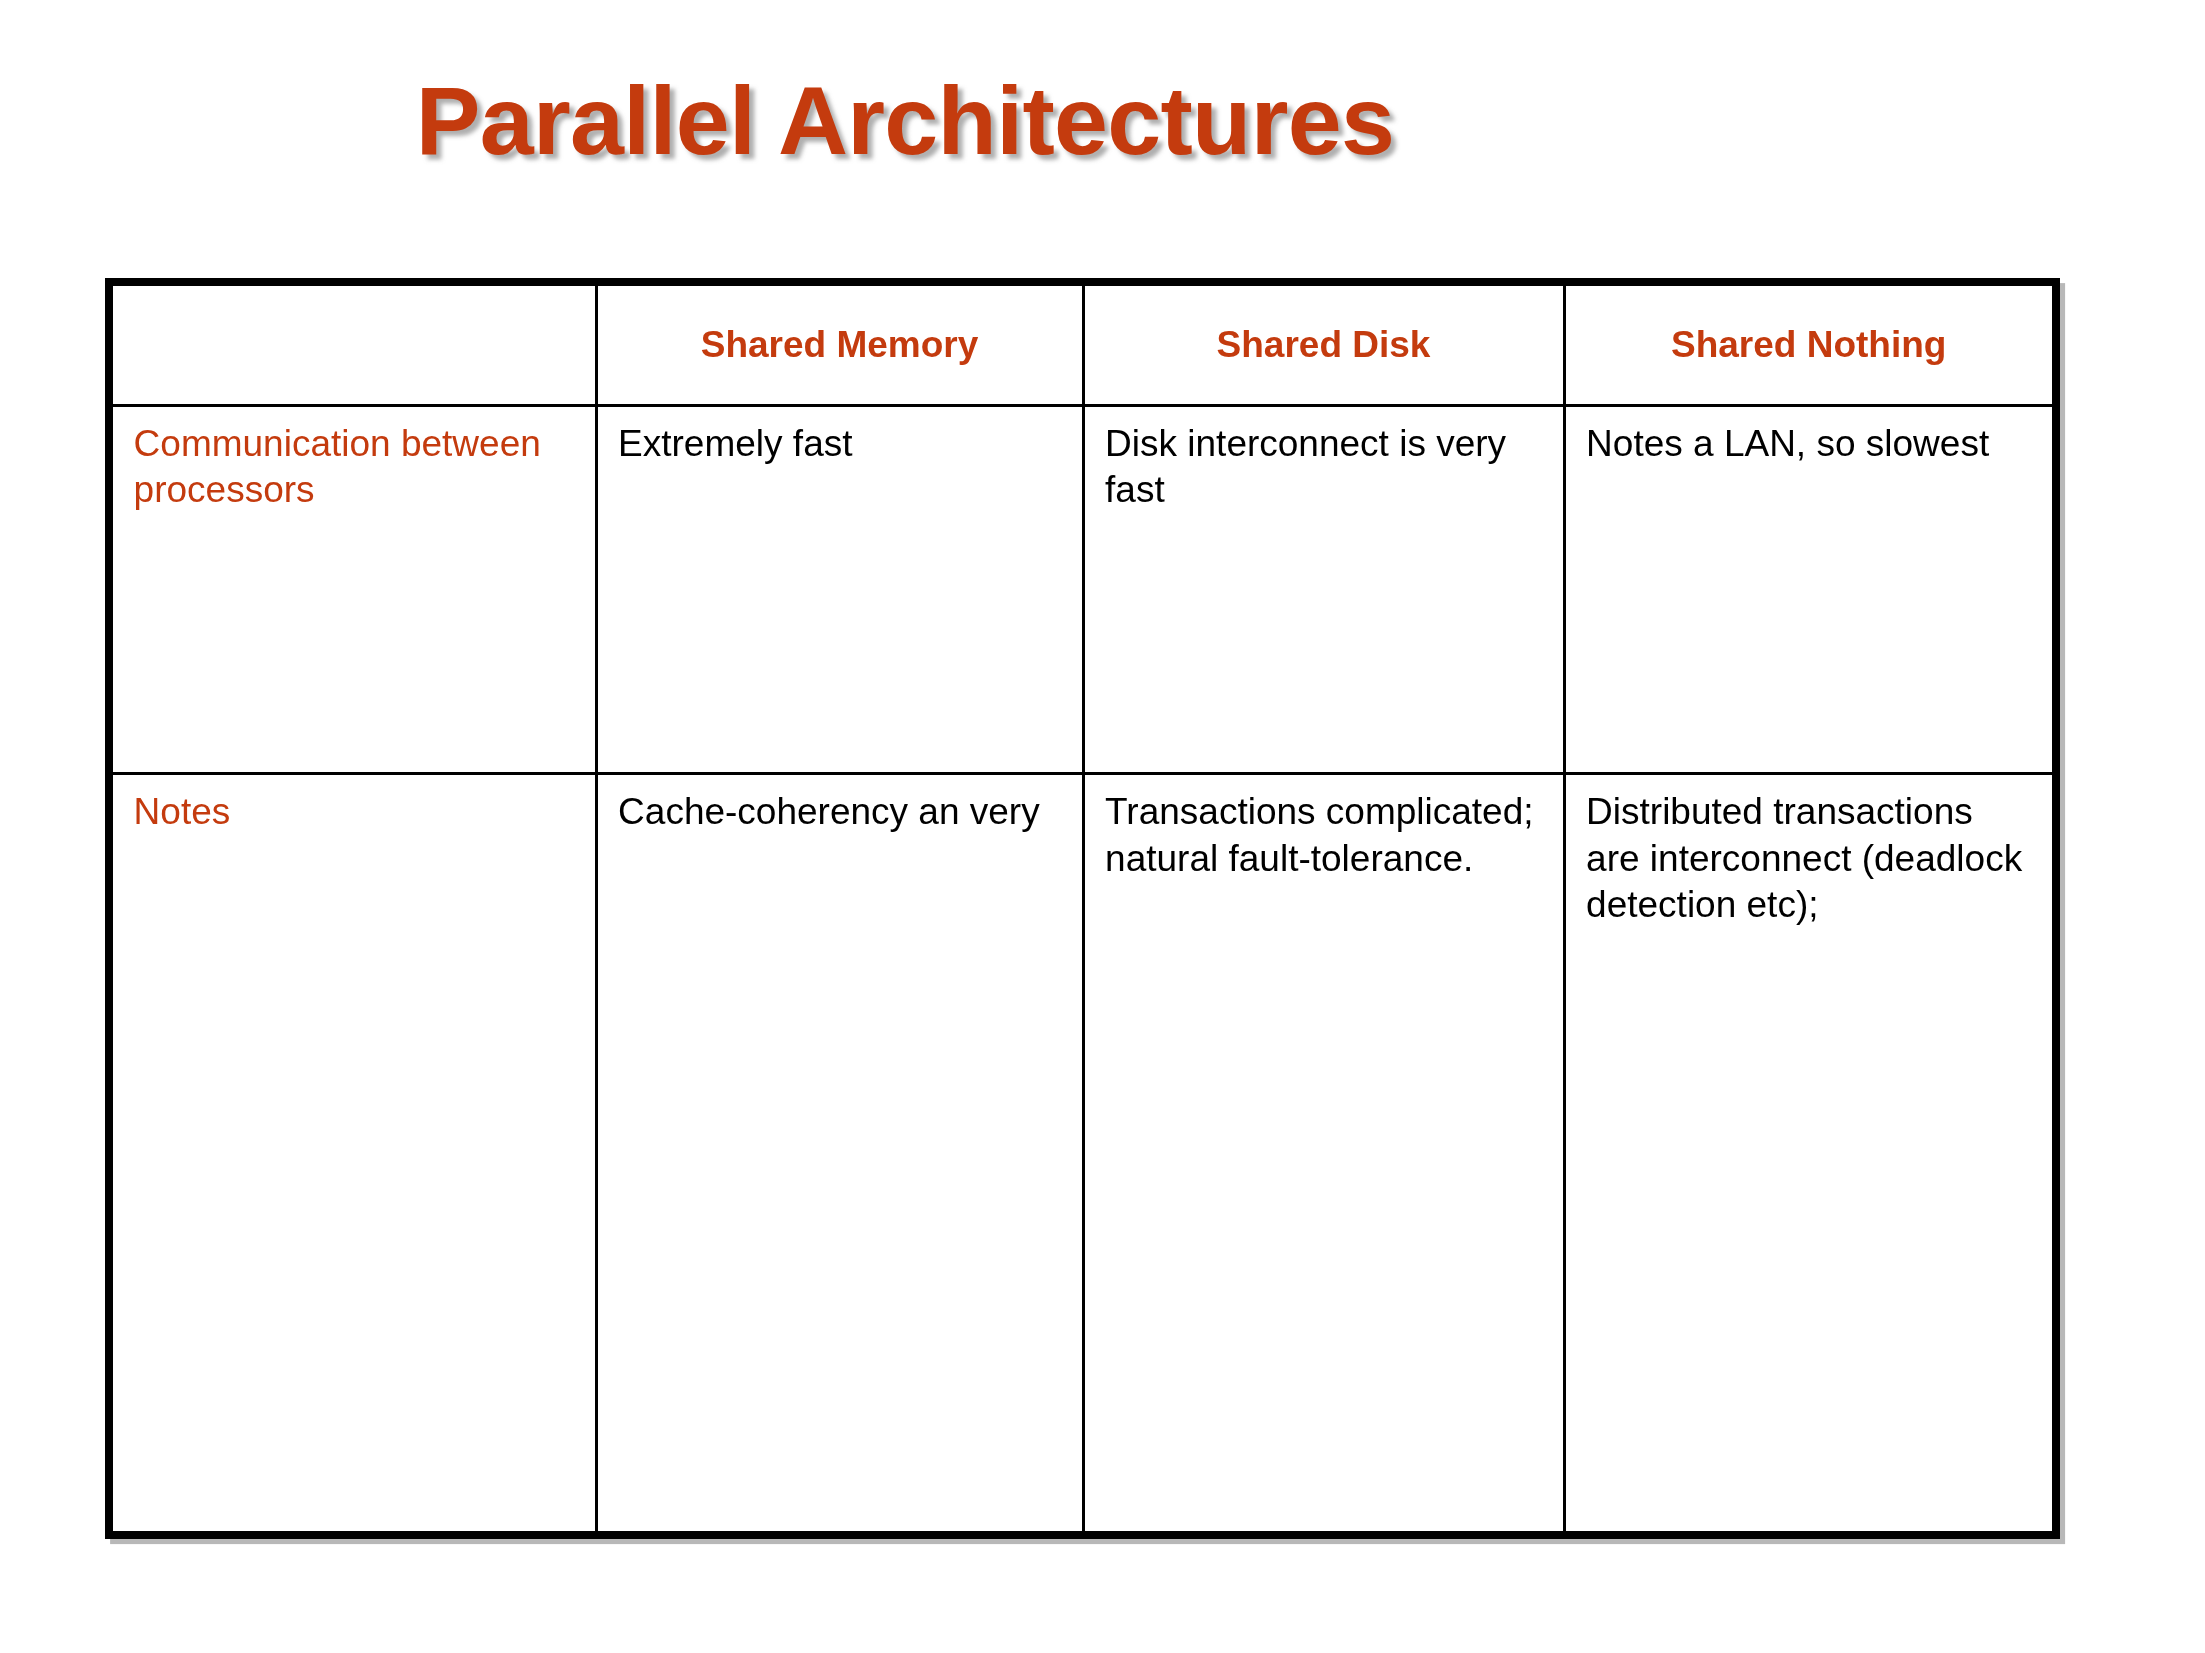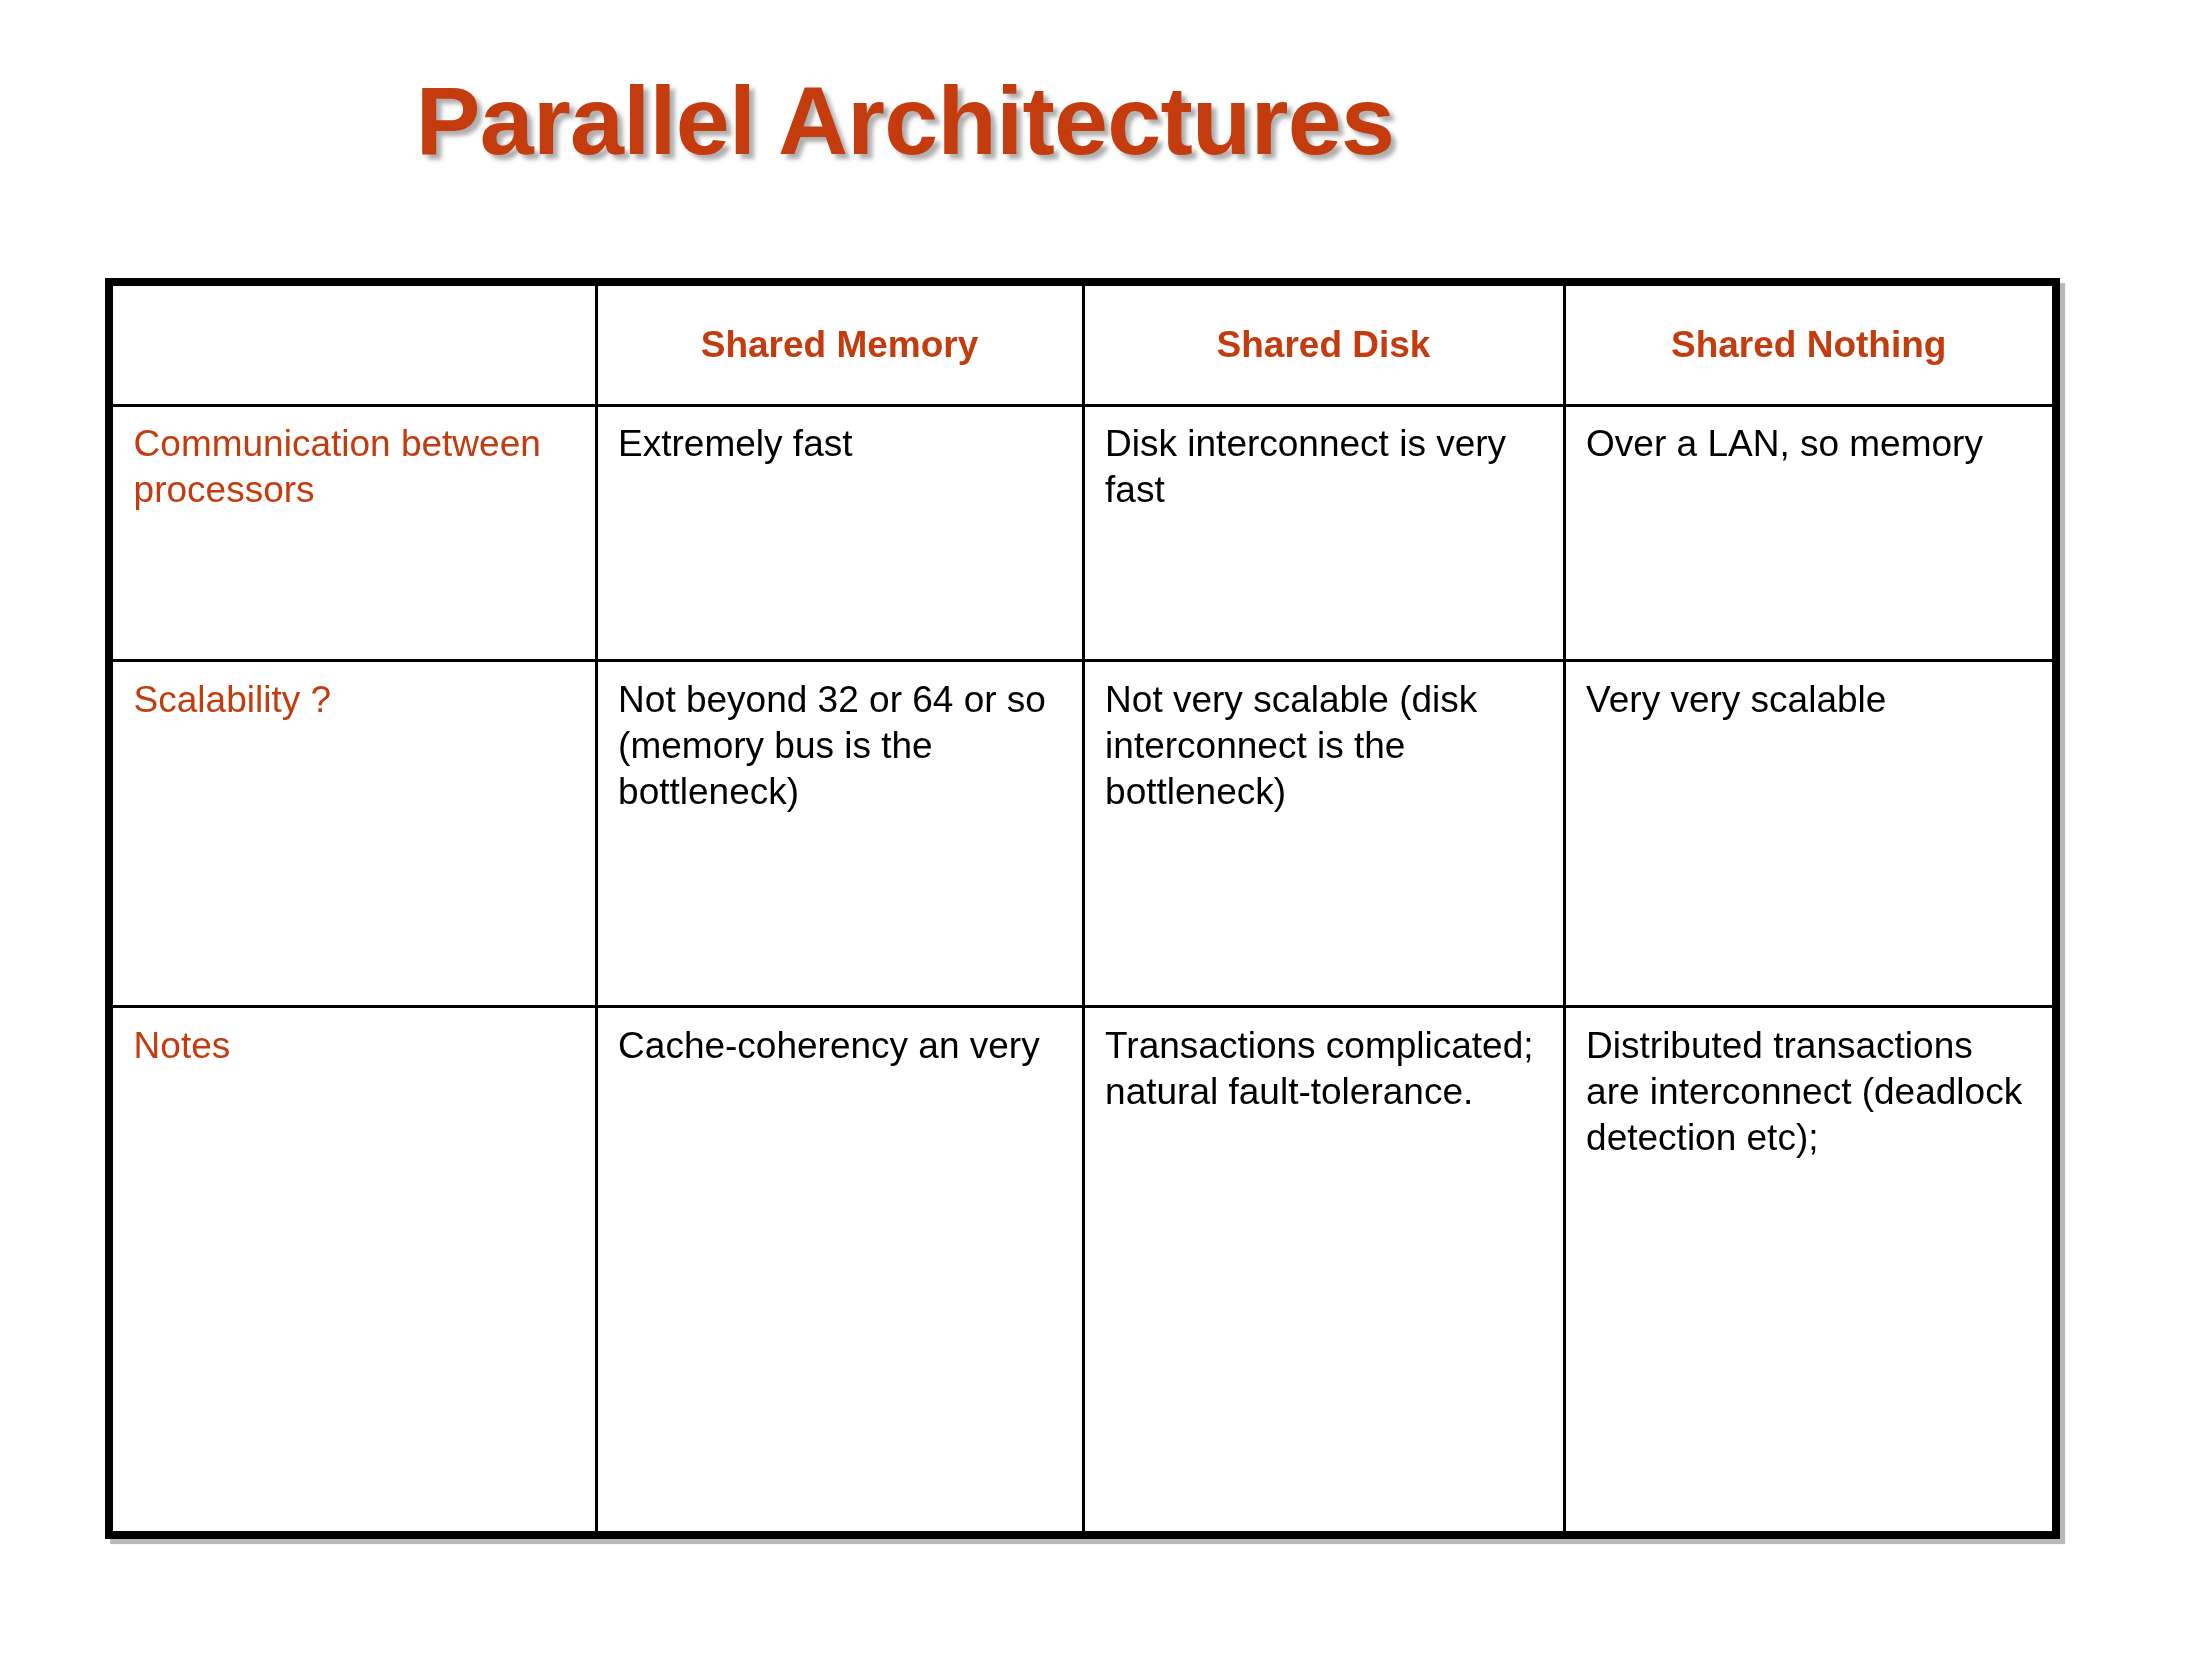--- a/index.html
+++ b/index.html
@@ -93,27 +93,21 @@
         <th>Shared Memory</th>
         <th>Shared Disk</th>
         <th>Shared Nothing</th>
       </tr>
     </thead>
     <tbody>
       <tr class="r0">
         <td class="lbl">Communication between processors</td>
         <td>Extremely fast</td>
         <td>Disk interconnect is very fast</td>
-        <td>Over a LAN, so memory</td>
-      </tr>
-      <tr class="r1">
-        <td class="lbl">Scalability ?</td>
-        <td>Not beyond 32 or 64 or so (memory bus is the bottleneck)</td>
-        <td>Not very scalable (disk interconnect is the bottleneck)</td>
-        <td>Very very scalable</td>
+        <td>Notes a LAN, so slowest</td>
       </tr>
       <tr class="r2">
         <td class="lbl">Notes</td>
         <td>Cache-coherency an very</td>
         <td>Transactions complicated; natural fault-tolerance.</td>
         <td>Distributed transactions are interconnect (deadlock detection etc);</td>
       </tr>
     </tbody>
   </table>
 

